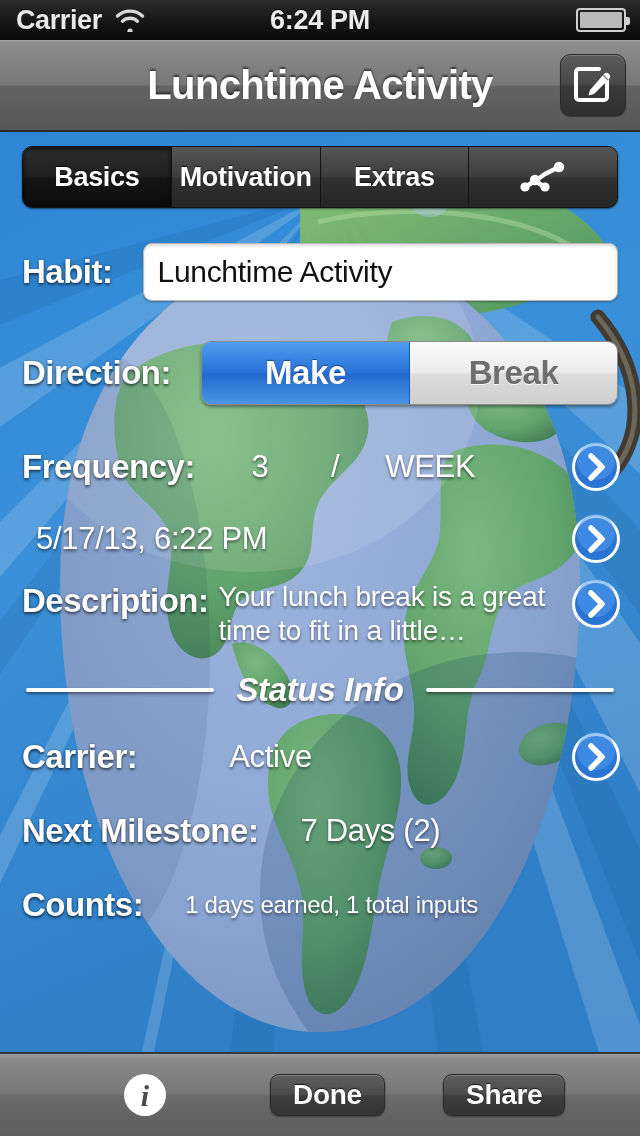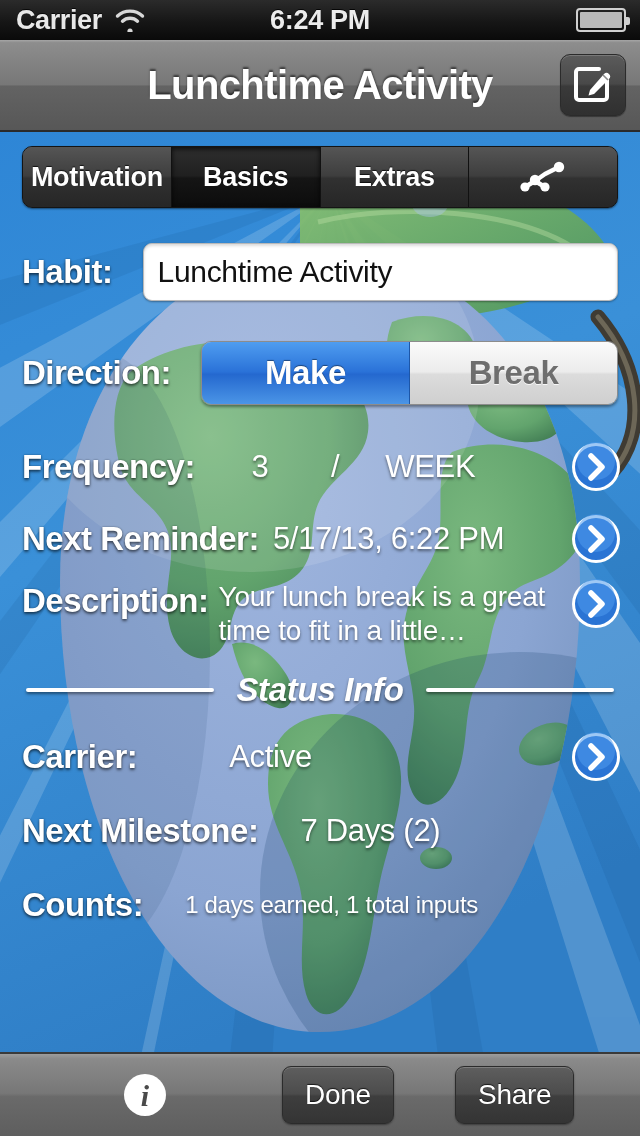--- a/index.html
+++ b/index.html
@@ -330,37 +330,36 @@
     z-index: 30;
   }
   .tb-info {
     position: absolute;
     left: 118px;
     width: 54px; height: 54px;
     cursor: pointer;
   }
   .tb-btn {
     position: absolute;
-    height: 58px;
+    height: 42px;
     min-width: 104px;
     padding: 0 22px;
     border-radius: 9px;
     background: linear-gradient(180deg, #5e5e5e 0%, #4c4c4c 48%, #3e3e3e 52%, #343434 100%);
     border: 1px solid #2b2b2b;
     box-shadow: inset 0 1px 0 rgba(255,255,255,.2), 0 1px 2px rgba(0,0,0,.4);
     display: flex;
     align-items: center;
     justify-content: center;
     color: #ffffff;
     font-size: 28px;
-    font-weight: normal;
+    font-weight: bold;
     letter-spacing: -0.3px;
     text-shadow: 0 -1px 1px rgba(0,0,0,.7);
     cursor: pointer;
-    margin-left: 12px;
   }
   .tb-done { left: 270px; }
   .tb-share { left: 443px; }
 </style>
 </head>
 <body>
 
 <div class="phone">
 
   <div class="bg-art">
@@ -496,25 +495,25 @@
     <div class="nav-edit-btn">
       <svg class="compose-icon" viewBox="0 0 42 42">
         <path d="M27 5 H7 a3 3 0 0 0 -3 3 V33 a3 3 0 0 0 3 3 H32 a3 3 0 0 0 3 -3 V16" stroke="#ffffff" stroke-width="4" fill="none" stroke-linecap="round" stroke-linejoin="round"></path>
         <path d="M18 26 L16.5 31.5 L22 30 L37 15 a3.5 3.5 0 0 0 -5 -5 Z" fill="#ffffff"></path>
         <path d="M31 11 L36 16" stroke="#8a8a8a" stroke-width="1.6"></path>
       </svg>
     </div>
   </div>
 
   <div class="tab-wrap">
+    <div class="tab selected">
+      <span>Basics</span>
+    </div>
     <div class="tab">
       <span>Motivation</span>
-    </div>
-    <div class="tab selected">
-      <span>Basics</span>
     </div>
     <div class="tab">
       <span>Extras</span>
     </div>
     <div class="tab">
       <svg class="tab-chart-icon" viewBox="0 0 50 34">
         <polyline points="7,27 17,21 27,14 41,7" stroke="#ffffff" stroke-width="4.5" fill="none" stroke-linejoin="round"></polyline>
         <polyline points="17,21 27,27" stroke="#ffffff" stroke-width="4.5" fill="none"></polyline>
         <circle cx="7" cy="27" r="4.6" fill="#ffffff"></circle>
         <circle cx="17" cy="20" r="5.2" fill="#ffffff"></circle>
@@ -552,21 +551,20 @@
       <span class="val freq-unit">WEEK</span>
       <svg class="arrow-btn" viewBox="0 0 52 52">
         <circle cx="26" cy="26" r="24" fill="#ffffff"></circle>
         <circle cx="26" cy="26" r="21" fill="#2a74d4"></circle>
         <circle cx="26" cy="20" r="19" fill="#4f9bec" opacity="0.55"></circle>
         <polyline points="21,15 32,26 21,37" stroke="#ffffff" stroke-width="5.5" fill="none" stroke-linecap="round" stroke-linejoin="round"></polyline>
       </svg>
     </div>
 
     <div class="row row-reminder">
-      <span class="lbl">Next Reminder:</span>
       <span class="val reminder-val">5/17/13, 6:22 PM</span>
       <svg class="arrow-btn" viewBox="0 0 52 52">
         <circle cx="26" cy="26" r="24" fill="#ffffff"></circle>
         <circle cx="26" cy="26" r="21" fill="#2a74d4"></circle>
         <circle cx="26" cy="20" r="19" fill="#4f9bec" opacity="0.55"></circle>
         <polyline points="21,15 32,26 21,37" stroke="#ffffff" stroke-width="5.5" fill="none" stroke-linecap="round" stroke-linejoin="round"></polyline>
       </svg>
     </div>
 
     <div class="row row-desc">

